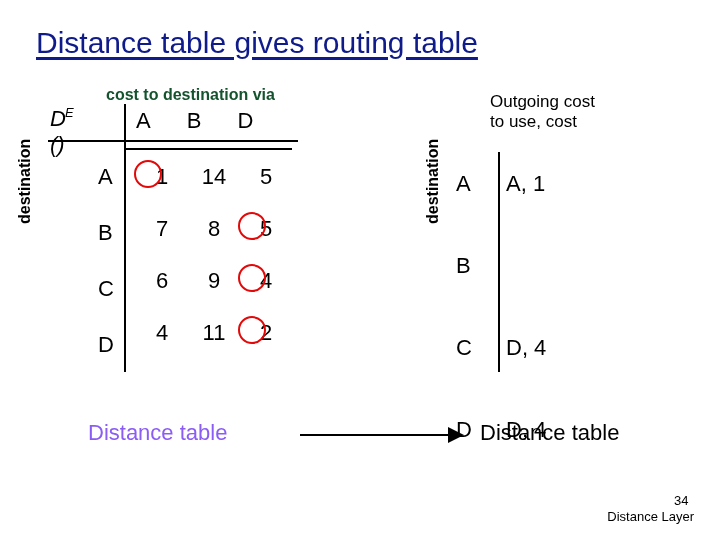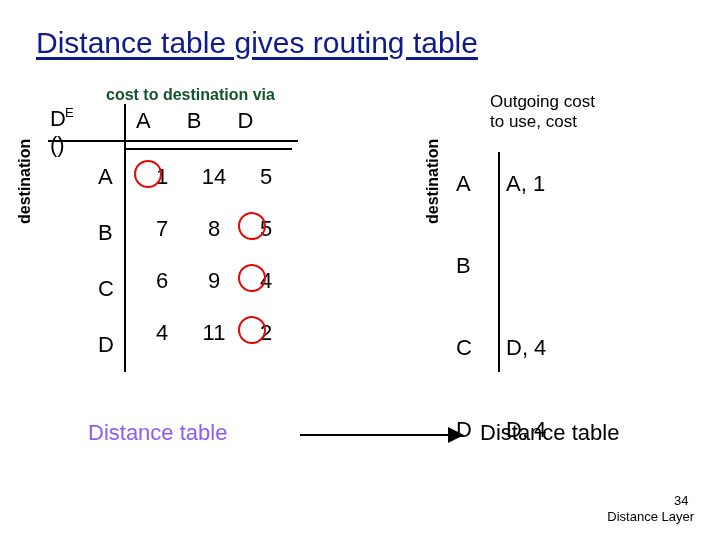--- a/index.html
+++ b/index.html
@@ -43,20 +43,21 @@
     position: absolute;
     top: 100px;
     left: 48px;
   }
   .dist-de {
     position: absolute;
     top: 6px;
     left: 2px;
     font-size: 22px;
     font-family: Arial, sans-serif;
+    font-style: italic;
   }
   .dist-de .sup { font-size: 13px; position: relative; top: -9px; left: -1px; }
   .dist-cols {
     position: absolute;
     top: 8px;
     left: 88px;
     display: flex;
     gap: 36px;
     font-size: 22px;
     font-family: Arial, sans-serif;

